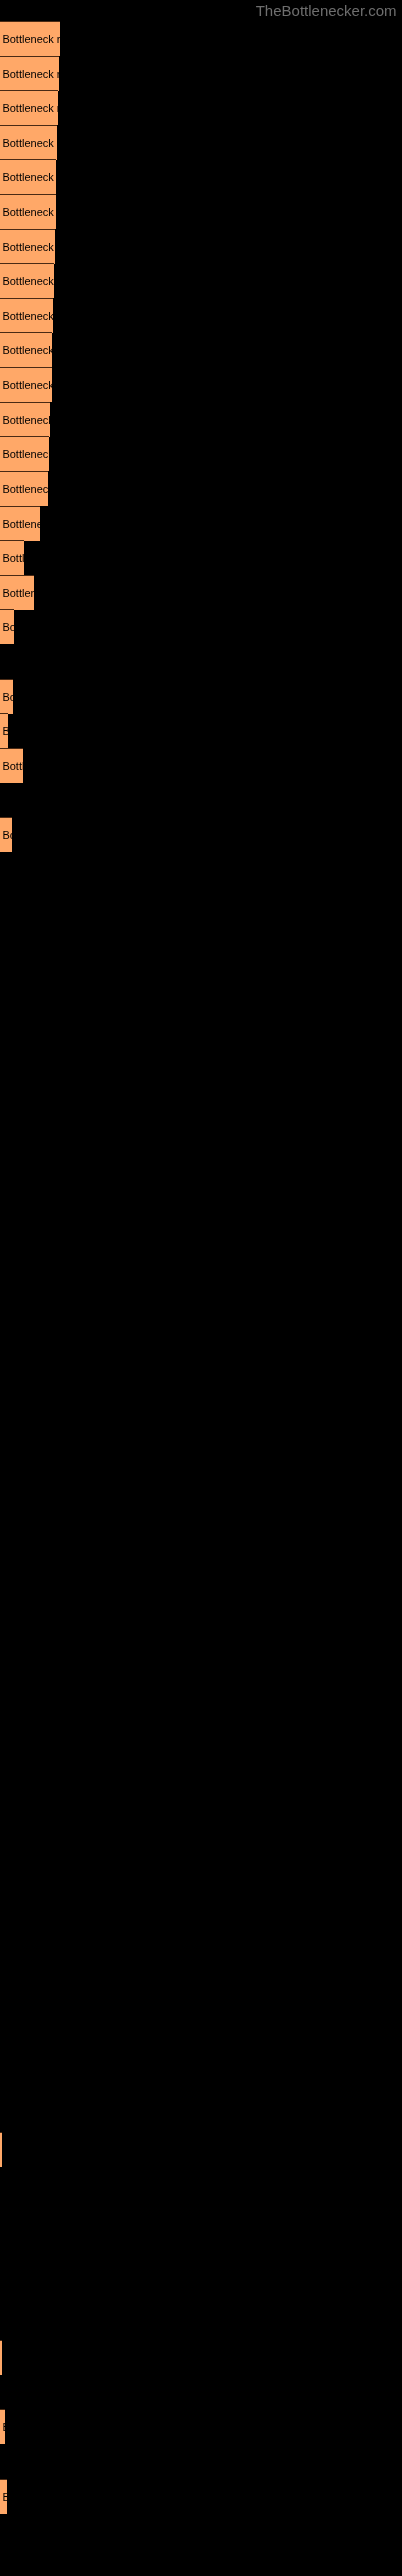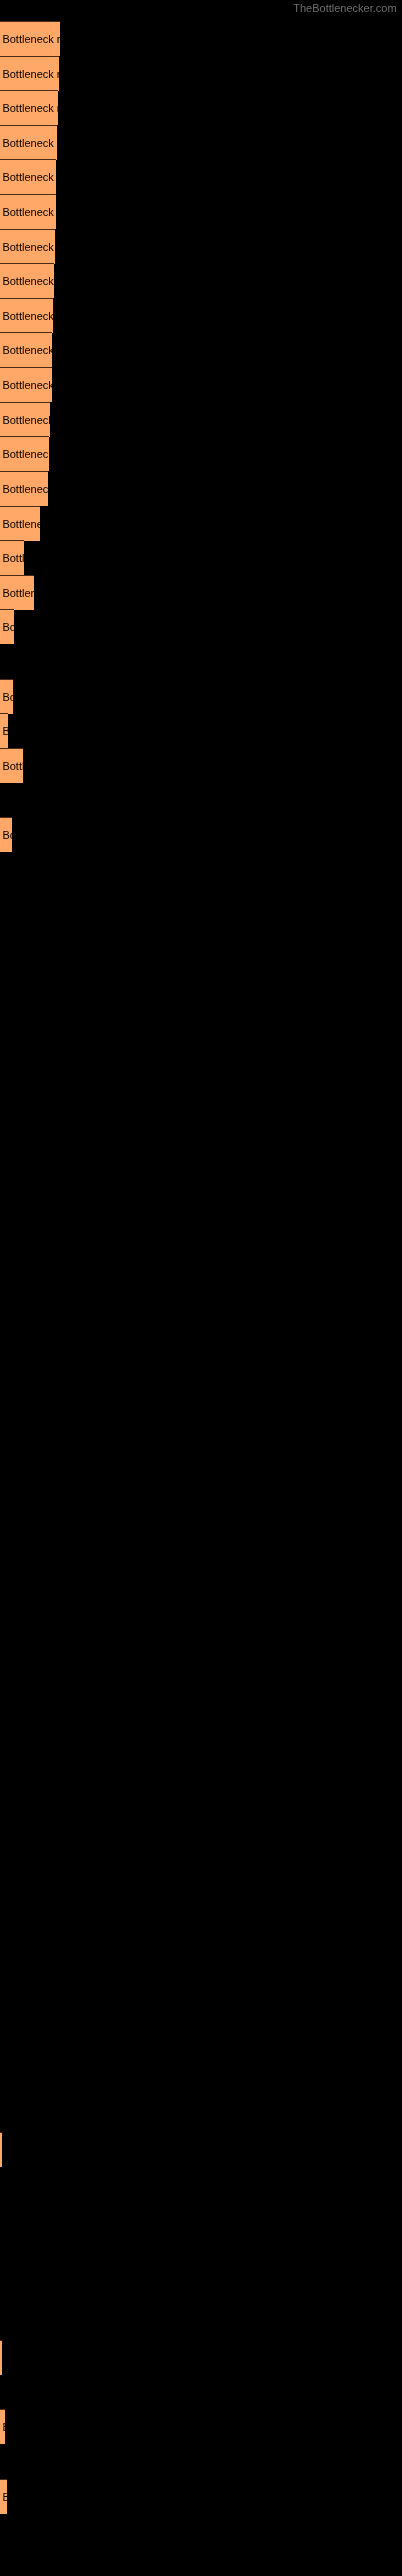--- a/index.html
+++ b/index.html
@@ -11,21 +11,21 @@
     width: 403px;
     height: 2576px;
     position: relative;
     overflow: hidden;
     font-family: "Liberation Sans", sans-serif;
   }
   #page-title {
     position: absolute;
     right: 6.4px;
     top: 1.6px;
-    font-size: 11px;
+    font-size: 15px;
     color: #6e6e6e;
     letter-spacing: 0px;
     white-space: nowrap;
     font-family: "Liberation Sans", sans-serif;
   }
   #chart-area {
     position: absolute;
     left: 0;
     top: 0;
     width: 403px;

